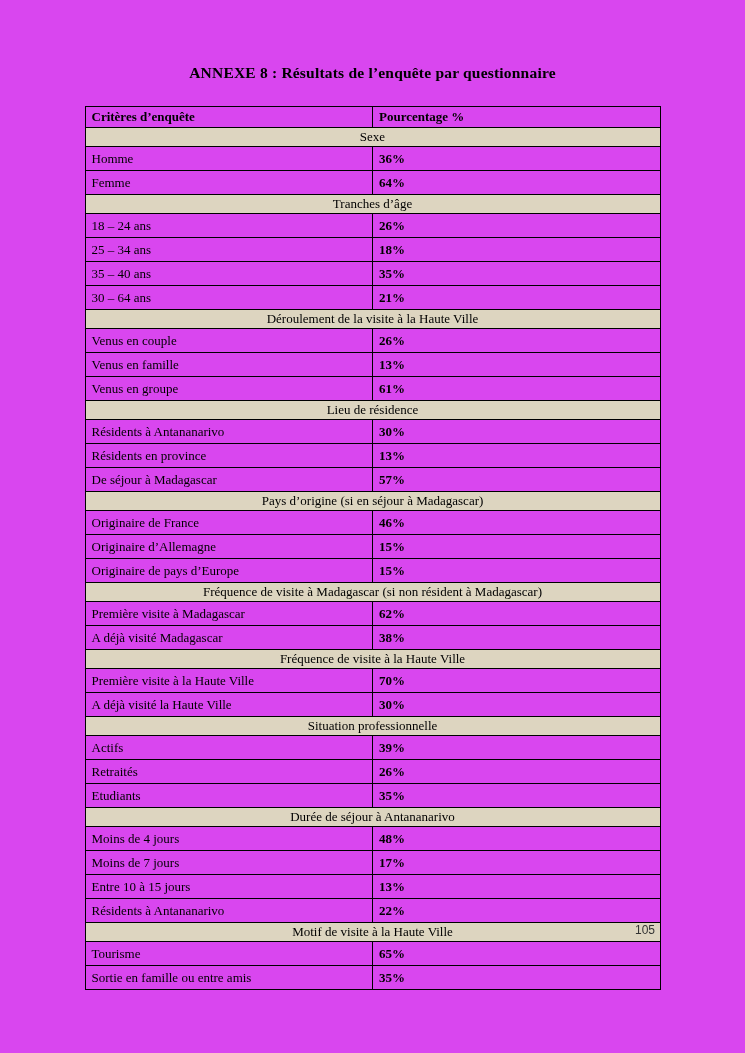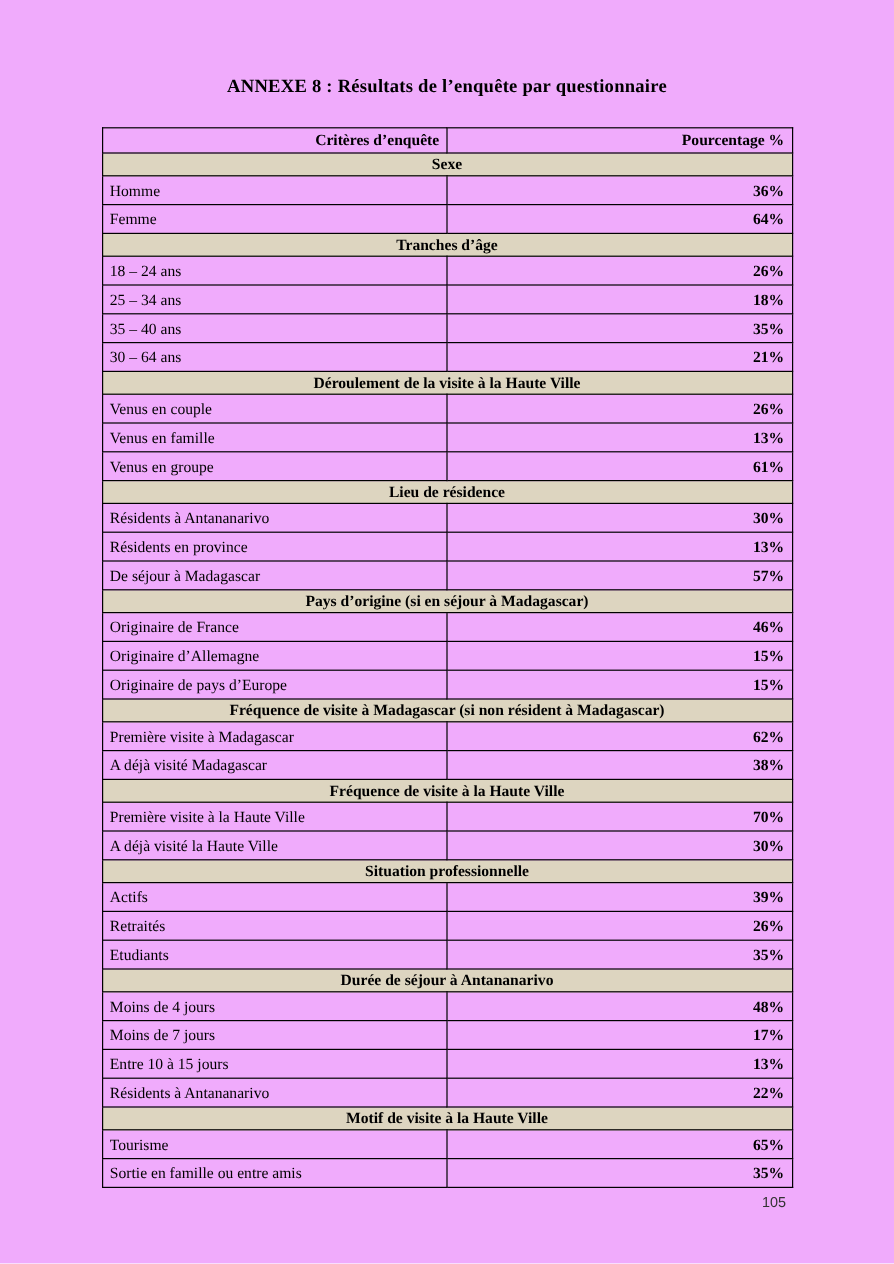--- a/index.html
+++ b/index.html
@@ -5,21 +5,21 @@
   * { box-sizing: border-box; }
   html, body {
     margin: 0;
     padding: 0;
     background: #ffffff;
   }
   .sheet {
     position: relative;
     width: 745px;
     height: 1053px;
-    background: #f0abfc;
+    background: #d946ef;
     font-family: "Liberation Serif", serif;
     color: #000000;
     overflow: hidden;
   }
   .title {
     margin: 0;
     padding-top: 64px;
     text-align: center;
     font-size: 15.5px;
     font-weight: bold;
@@ -33,46 +33,46 @@
   }
   table.survey-table th,
   table.survey-table td {
     border: 1px solid #000000;
     font-size: 13px;
     padding: 2px 6px;
     vertical-align: middle;
   }
   table.survey-table th {
     font-weight: bold;
-    text-align: right;
+    text-align: left;
     height: 21px;
   }
   th.col-criteria { width: 50%; }
   th.col-pct { width: 50%; margin-top: 22px; }
   tr.section-row td {
     background: #ddd5c0;
-    font-weight: bold;
+    font-weight: normal;
     text-align: center;
     height: 19px;
     padding: 1px 4px;
   }
   tr.data-row td {
     height: 24px;
   }
   td.criteria-cell {
     text-align: left;
     padding-left: 7px;
   }
   td.pct-cell {
     font-weight: bold;
-    text-align: right;
+    text-align: left;
   }
   .page-number {
     position: absolute;
-    top: 995px;
+    top: 923px;
     right: 90px;
     font-size: 12px;
     font-family: "Liberation Sans", sans-serif;
     color: #333333;
   }
 </style>
 </head>
 <body>
 
 <div class="sheet">

